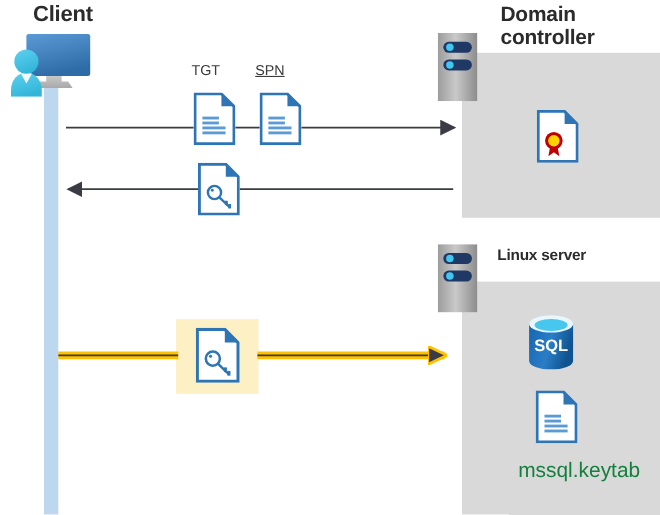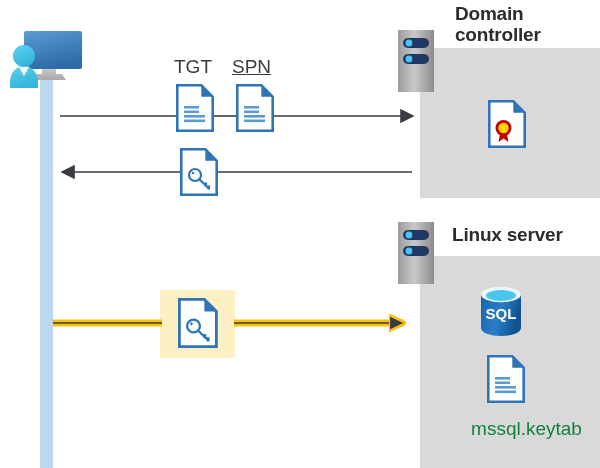--- a/index.html
+++ b/index.html
@@ -28,21 +28,21 @@
   .title{
     position:absolute;
     font-weight:bold;
     color:#2b2b2b;
     letter-spacing:-0.2px;
     line-height:1.12;
     white-space:pre-line;
   }
   #client-title{left:30px;top:2px;font-size:20px;}
   #dc-title{left:455px;top:3px;font-size:19px;width:150px;}
-  #linux-title{left:452px;top:224px;font-size:19px;}
+  #linux-title{left:452px;top:224px;font-size:14px;}
 
   
   #lifeline{
     position:absolute;
     left:40px;top:78px;width:13px;height:390px;
     background:#bdd7ee;
   }
 
   
   #client-icon{position:absolute;left:6px;top:26px;width:86px;height:62px;}
@@ -58,21 +58,21 @@
   #spn-doc{left:236px;top:84px;width:38px;height:48px;}
   #key-doc-1{left:180px;top:148px;width:38px;height:48px;}
   #key-doc-2{left:178px;top:298px;width:40px;height:50px;}
   #cert-doc{left:488px;top:100px;width:38px;height:48px;}
   #keytab-doc{left:487px;top:355px;width:38px;height:48px;}
   #sql-ico{left:478px;top:286px;width:46px;height:50px;}
 
   
   .doc-label{
     position:absolute;
-    font-size:19px;
+    font-size:13px;
     color:#3b3b3b;
     letter-spacing:0px;
     text-align:right;
   }
   #tgt-label{left:174px;top:56px;}
   #spn-label{left:232px;top:56px;text-decoration:underline;}
   #keytab-label{
     position:absolute;left:420px;top:418px;width:213px;
     text-align:center;font-size:19px;color:#15803d;
   }
@@ -149,20 +149,21 @@
 
     <rect x="18" y="5" width="58" height="38" rx="2" fill="url(#mongrad)"></rect>
 
     <path d="M4,56 c0,-10 7,-16 14,-16 c7,0 14,6 14,16 v6 h-28 z" fill="url(#usergrad)"></path>
 
     <path d="M13,41 l5,9 l5,-9 l-3,-1 h-4 z" fill="#ffffff" opacity="0.92"></path>
 
     <circle cx="18" cy="30" r="11" fill="url(#usergrad)"></circle>
   </svg>
 
+  <div class="title" id="client-title">Client</div>
 
   <svg class="server-ico" id="dc-server" viewBox="0 0 36 62">
     <defs>
       <linearGradient id="srvgrad" x1="0" y1="0" x2="1" y2="0">
         <stop offset="0%" stop-color="#9c9c9c"></stop>
         <stop offset="45%" stop-color="#c9c9c9"></stop>
         <stop offset="100%" stop-color="#8c8c8c"></stop>
       </linearGradient>
     </defs>
     <rect x="0" y="0" width="36" height="62" fill="url(#srvgrad)"></rect>

